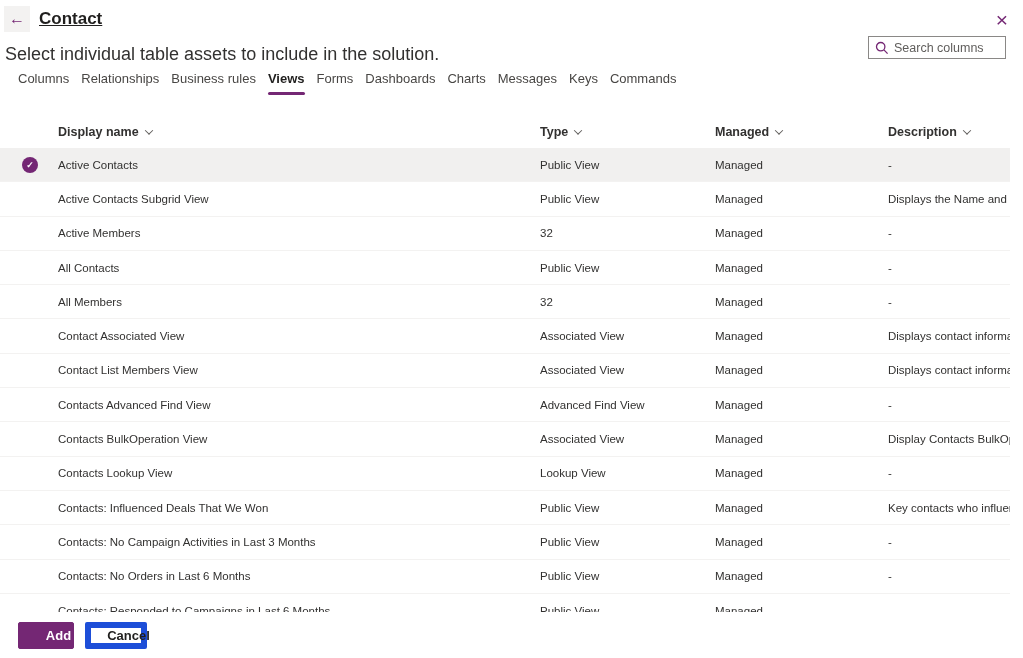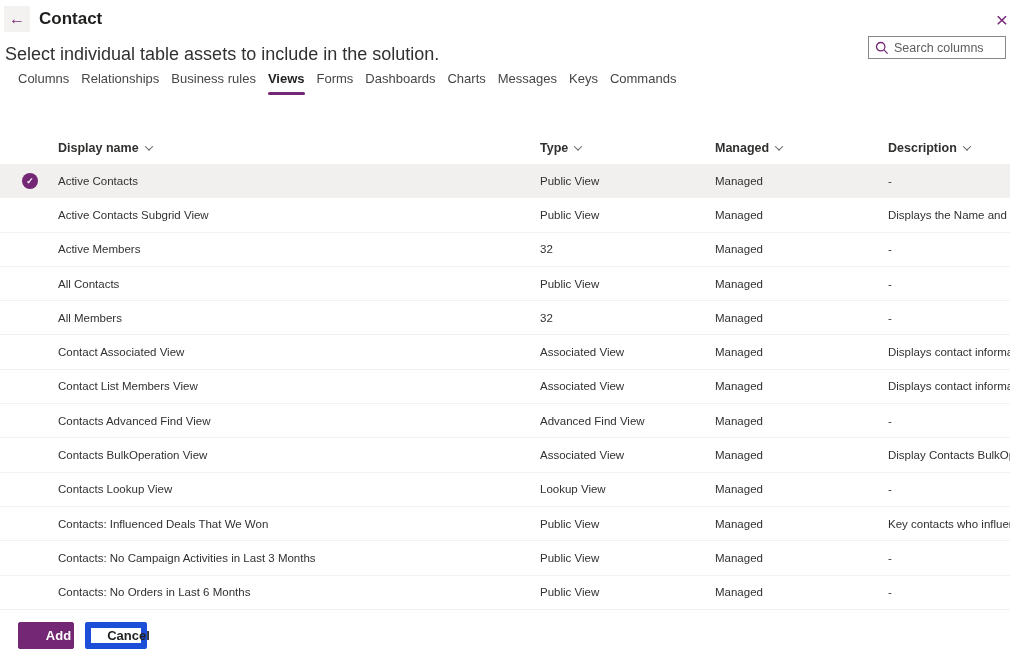--- a/index.html
+++ b/index.html
@@ -4,21 +4,21 @@
 <style>
   html,body{margin:0;padding:0;background:#fff;}
   .page{position:relative;width:1023px;height:658px;overflow:hidden;background:#fff;
         font-family:"Liberation Sans",sans-serif;color:#201f1e;}
 
   
   .topbar{position:absolute;top:6px;left:4px;display:flex;align-items:center;gap:9px;}
   .back-btn{width:26px;height:26px;background:#f3f2f1;display:flex;align-items:center;
             justify-content:center;cursor:pointer;}
   .back-btn span{color:#742774;font-size:16px;line-height:1;}
-  .title{font-size:17px;font-weight:700;color:#201f1e;}
+  .title{font-size:17px;font-weight:700;color:#201f1e;text-decoration:underline;}
   .close-btn{position:absolute;top:8px;right:10px;width:22px;height:22px;display:flex;
              align-items:center;justify-content:center;cursor:pointer;}
   .close-btn span{color:#742774;font-size:21px;font-weight:400;line-height:1;}
   .subtitle{position:absolute;top:44px;left:5px;font-size:18px;color:#323130;}
 
   
   .search{position:absolute;top:36px;left:868px;width:138px;height:23px;border:1px solid #8a8886;
           background:#fff;display:flex;align-items:center;padding:0 6px;box-sizing:border-box;gap:5px;}
   .search svg{flex:0 0 auto;}
   .search input{border:none;outline:none;width:100%;font-family:"Liberation Sans",sans-serif;
@@ -26,21 +26,21 @@
   .search input::placeholder{color:#605e5c;}
 
   
   .tabs{position:absolute;top:71px;left:18px;display:flex;gap:12px;}
   .tab{font-size:13px;color:#484644;padding-bottom:9px;position:relative;cursor:pointer;white-space:nowrap;}
   .tab.active{font-weight:700;color:#201f1e;}
   .tab.active::after{content:"";position:absolute;left:0;right:0;bottom:0;height:3px;
                      background:#742774;border-radius:2px;}
 
   
-  .list{position:absolute;top:132px;left:0;width:1010px;}
+  .list{position:absolute;top:116px;left:0;width:1010px;}
   .thead{display:flex;align-items:center;height:32px;}
   .hcell{display:flex;align-items:center;gap:7px;font-size:12.5px;font-weight:700;color:#323130;
          box-sizing:border-box;cursor:pointer;}
   .chev{display:inline-block;width:5px;height:5px;border-right:1px solid #605e5c;
         border-bottom:1px solid #605e5c;transform:rotate(45deg) translate(-1px,-1px);}
   .col-check{width:58px;flex:0 0 58px;display:flex;align-items:center;}
   .col-name{width:482px;flex:0 0 482px;}
   .col-type{width:175px;flex:0 0 175px;}
   .col-managed{width:135px;flex:0 0 135px;}
   .col-desc{flex:1 1 auto;overflow:hidden;padding-left:38px;}

